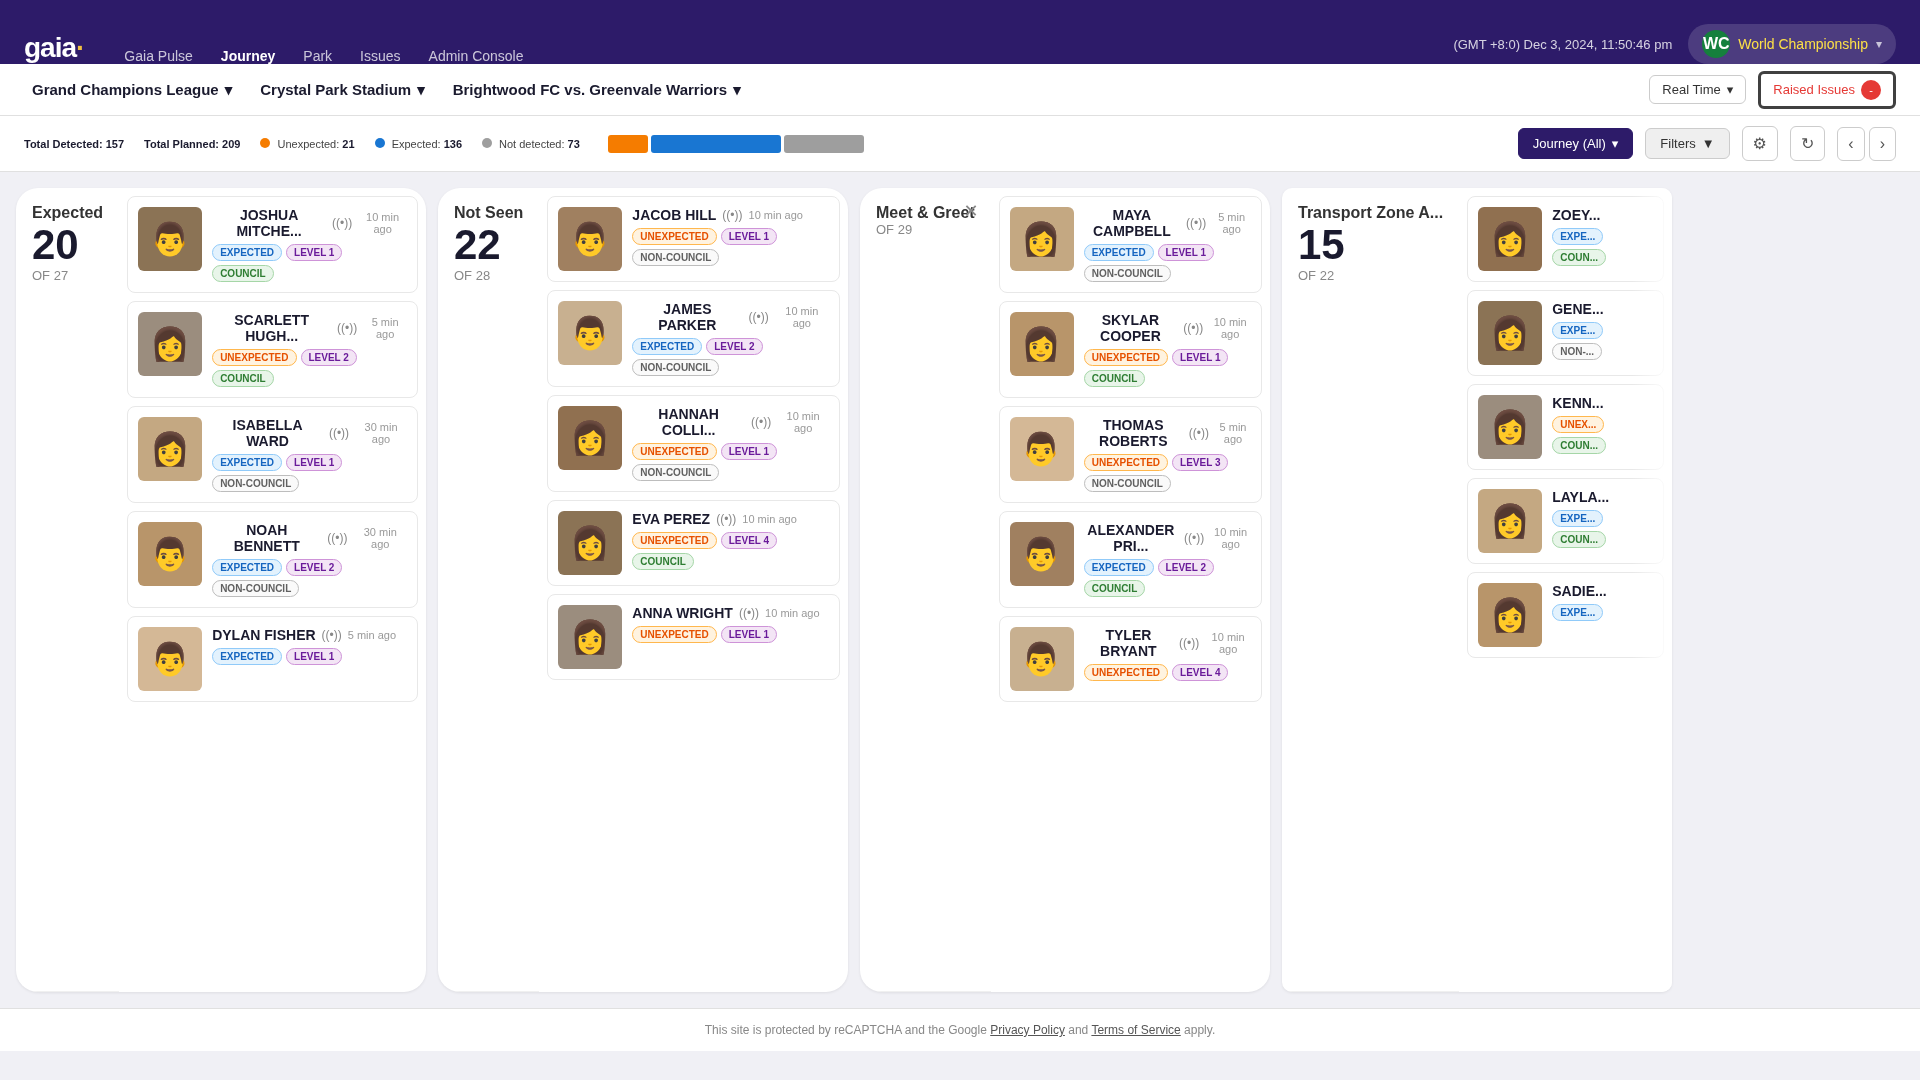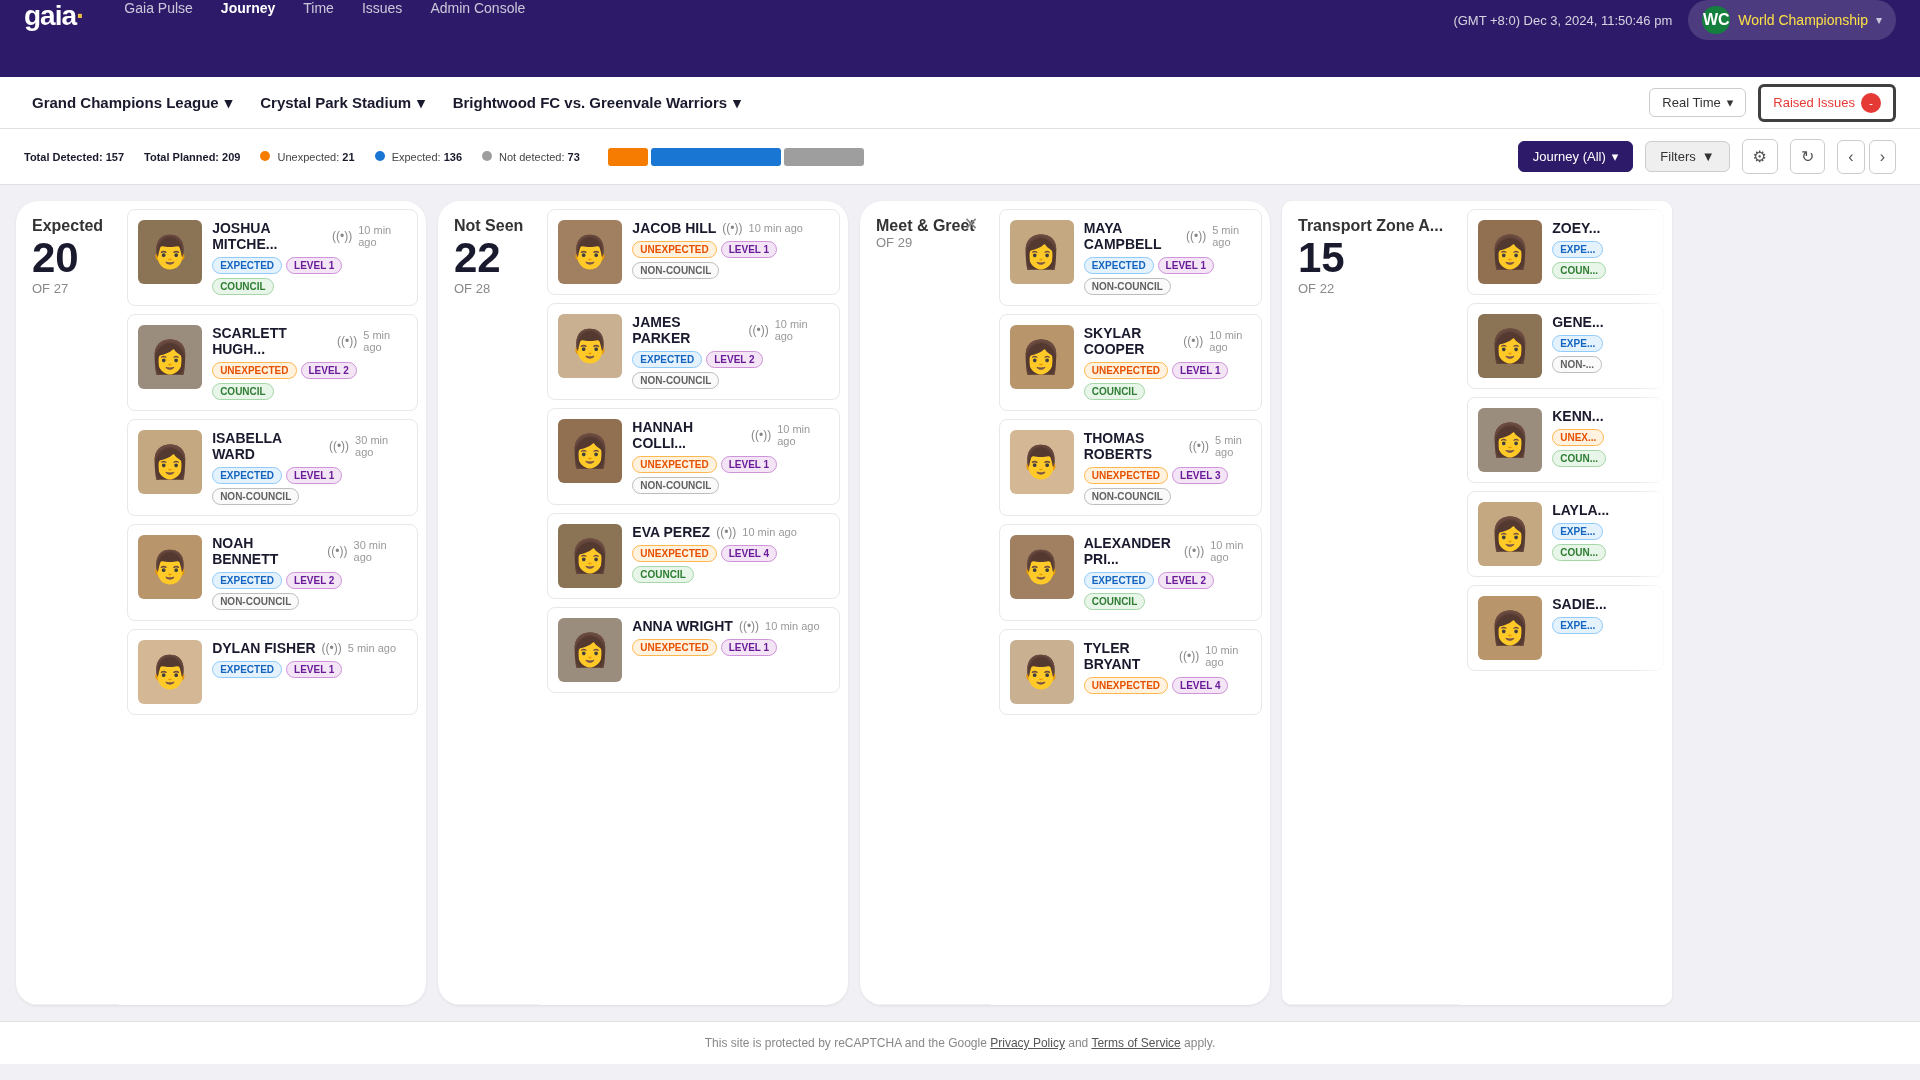--- a/index.html
+++ b/index.html
@@ -2,23 +2,23 @@
 <html><head>
   <meta charset="utf-8">
   <style>
     * { box-sizing: border-box; margin: 0; padding: 0; }
     body { font-family: -apple-system, BlinkMacSystemFont, 'Segoe UI', sans-serif; background: #f0f0f5; min-height: 1080px; }
 
     
     .header {
       background: #2d1b69;
       display: flex;
-      align-items: flex-start;
+      align-items: flex-end;
       padding: 0 24px;
-      height: 77px;
+      height: 64px;
       color: white;
     }
     .logo {
       font-size: 28px;
       font-weight: 700;
       color: white;
       margin-right: 40px;
       letter-spacing: -1px;
     }
     .logo-dot { color: #f0c040; }
@@ -166,21 +166,21 @@
       cursor: pointer;
       transition: box-shadow 0.15s;
     }
     .avatar {
       width: 64px; height: 64px; border-radius: 6px;
       background: #ddd; margin-right: 10px; flex-shrink: 0;
       overflow: hidden; display: flex; align-items: center; justify-content: center;
       font-size: 22px; color: #999;
     }
     .person-info { flex: 1; }
-    .person-name-row { display: flex; align-items: center; gap: 6px; }
+    .person-name-row { display: flex; align-items: center; gap: 6px; text-align: center; }
     .person-name { font-size: 14px; font-weight: 700; color: #1a1a2e; }
     .signal-icon { color: #888; font-size: 12px; }
     .time-ago { font-size: 11px; color: #999; }
     .tags { display: flex; flex-wrap: wrap; gap: 4px; margin-top: 5px; }
     .tag {
       font-size: 10px; font-weight: 600; padding: 2px 7px;
       border-radius: 10px; border: 1px solid #ddd; color: #555;
     }
     .tag-expected { background: #e3f2fd; border-color: #90caf9; color: #1565c0; }
     .tag-unexpected { background: #fff3e0; border-color: #ffb74d; color: #e65100; }
@@ -219,21 +219,21 @@
 </head>
 <body>
 
 <header class="header">
   <div class="logo">
     <span>gaia</span><span class="logo-dot">·</span>
   </div>
   <nav class="nav">
     <a class="nav-item">Gaia Pulse</a>
     <a class="nav-item active">Journey</a>
-    <a class="nav-item">Time</a>
+    <a class="nav-item">Park</a>
     <a class="nav-item">Issues</a>
     <a class="nav-item">Admin Console</a>
   </nav>
   <div class="header-right">
     <span class="datetime">(GMT +8:0) Dec 3, 2024, 11:50:46 pm</span>
     <div class="wc-badge">
       <div class="wc-avatar">WC</div>
       <span class="wc-label">World Championship</span>
       <span class="chevron-down">▾</span>
     </div>

